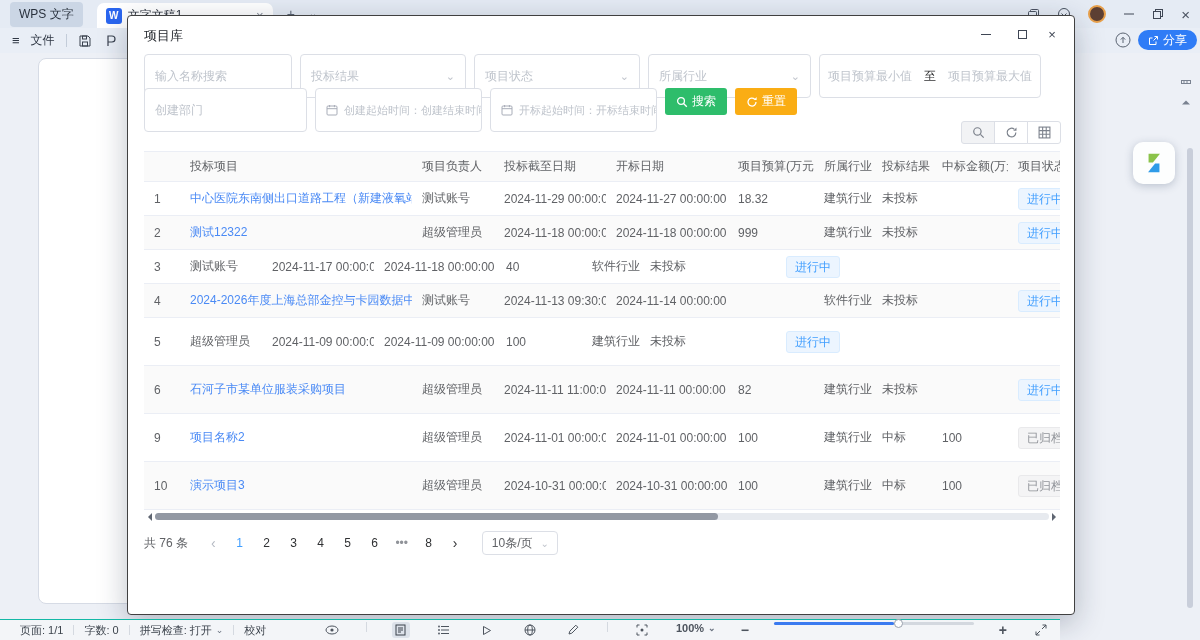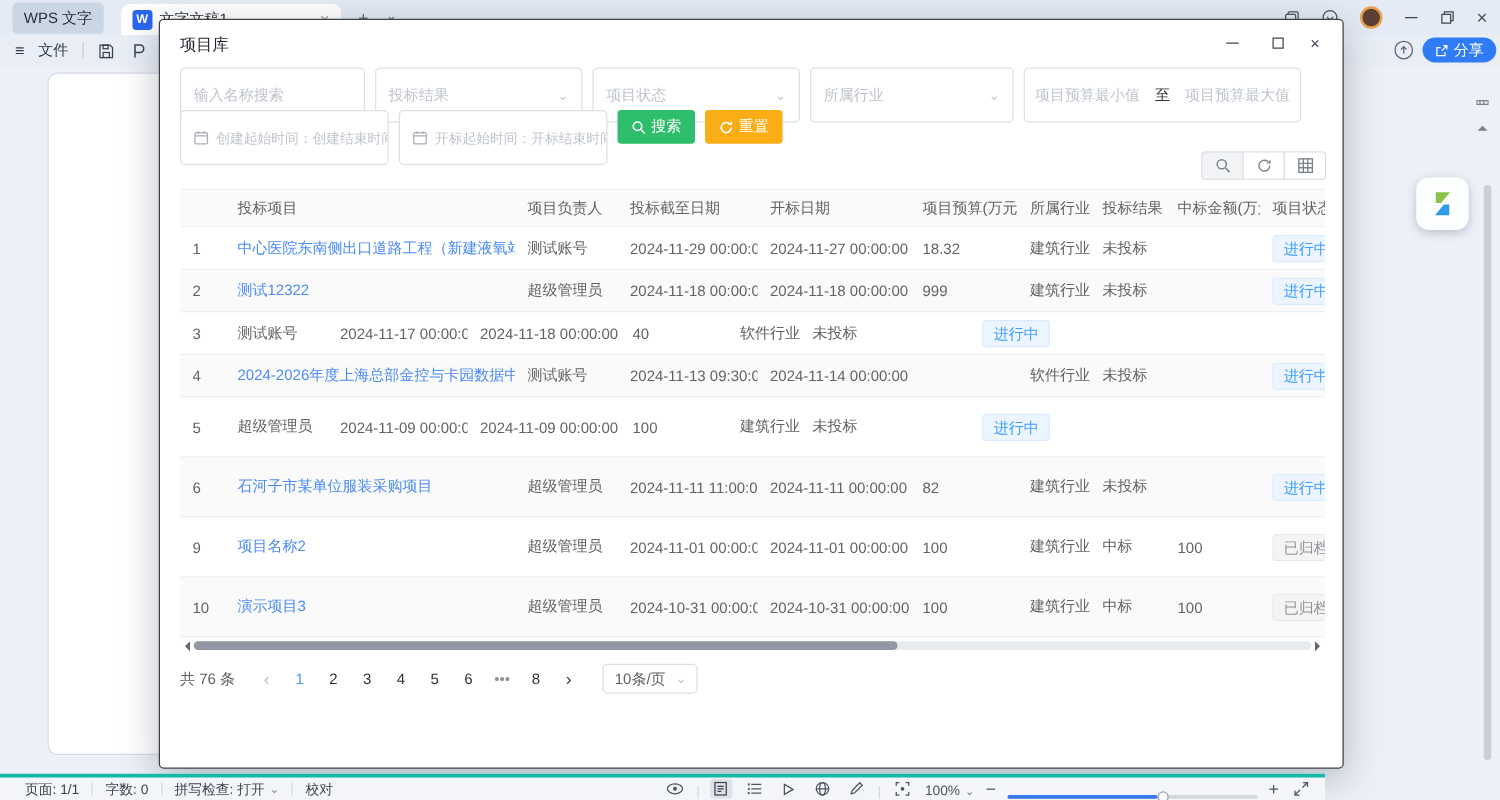--- a/index.html
+++ b/index.html
@@ -25,24 +25,24 @@
   .toolbar{position:absolute;left:0;top:28px;width:1200px;height:25px;background:#e9eef6;display:flex;align-items:center;padding:0 12px;gap:11px;color:#2f3744;}
   .tb-divider{width:1px;height:13px;background:#c3ccd9;}
   .share-btn{position:absolute;right:3px;top:2px;height:20px;padding:0 10px;background:var(--share-blue);border-radius:10px;color:#fff;display:flex;align-items:center;gap:4px;}
   .cloud-wrap{position:absolute;right:68px;top:3px;color:#5b6472;}
 
   .page-sheet{position:absolute;left:38px;top:58px;width:1028px;height:546px;background:#fff;border:1px solid #d6dbe5;border-radius:8px;}
   .s-float{position:absolute;left:1133px;top:142px;width:42px;height:42px;background:#fdfefe;border-radius:10px;box-shadow:0 2px 8px rgba(40,60,90,.25);display:flex;align-items:center;justify-content:center;}
   .vscroll{position:absolute;left:1187px;top:148px;width:6px;height:460px;background:#c9ceda;border-radius:3px;}
   .mini-icons{position:absolute;left:1181px;top:80px;display:flex;flex-direction:column;gap:10px;color:#7a8290;}
 
-  .statusbar{position:absolute;left:0;bottom:0;width:1060px;height:21px;background:#f3f5f8;border-top:3px solid #14b8a6;display:flex;align-items:center;padding:0 10px;font-size:11px;color:#3c434c;}
+  .statusbar{position:absolute;left:0;bottom:0;width:1060px;height:21px;background:#f3f5f8;border-top:1px solid #14b8a6;display:flex;align-items:center;padding:0 10px;font-size:11px;color:#3c434c;}
   .sb-item{display:flex;align-items:center;gap:4px;padding:0 10px;}
   .sb-div{width:1px;height:10px;background:#d4d9e0;}
-  .sb-right{margin-left:auto;display:flex;align-items:flex-end;gap:9px;color:#4d545e;}
+  .sb-right{margin-left:auto;display:flex;align-items:flex-start;gap:25px;color:#4d545e;font-weight:bold;}
   .sb-ico{display:flex;align-items:center;justify-content:center;width:18px;height:16px;border-radius:3px;font-size:13px;}
   .sb-ico.sel{background:#dde2ea;}
   .zoom-slider{width:200px;height:3px;background:#d3d8df;border-radius:2px;position:relative;}
   .zoom-fill{position:absolute;left:0;top:0;height:3px;width:60%;background:#3a7af0;border-radius:2px;}
   .zoom-thumb{position:absolute;left:60%;top:-3px;width:9px;height:9px;border-radius:50%;background:#fff;border:1px solid #9aa2ae;}
 
   
   .modal{position:absolute;left:127px;top:15px;width:948px;height:600px;background:#fff;border-radius:4px;box-shadow:0 8px 30px rgba(20,35,60,.28);border:1px solid #404040;}
   .m-title{position:absolute;left:16px;top:11px;font-size:13px;color:#1f2329;}
   .m-ctl{position:absolute;top:9px;display:flex;align-items:center;justify-content:center;width:20px;height:18px;color:#3f4654;font-size:13px;}
@@ -234,20 +234,23 @@
         <span class="chev">⌄</span>
       </div>
     <div class="inp range">
       <span>项目预算最小值</span>
       <span class="to">至</span>
       <span>项目预算最大值</span>
     </div>
   </div>
 
   <div class="filters r2">
+    <div class="inp w-dept">
+        <span>创建部门</span>
+      </div>
     <div class="inp w-date">
       <span>
           <svg width="12" height="12" viewBox="0 0 12 12">
             <rect x="1" y="2" width="10" height="9" rx="1" fill="none" stroke="#a8adb8"></rect>
             <path d="M1 4.7h10 M3.6 1v2.2 M8.4 1v2.2" stroke="#a8adb8"></path>
           </svg>
         </span>
       <span>创建起始时间：创建结束时间</span>
     </div>
     <div class="inp w-date">

